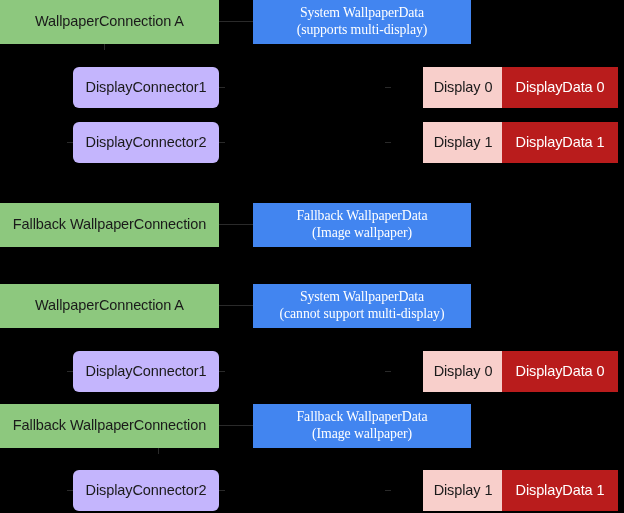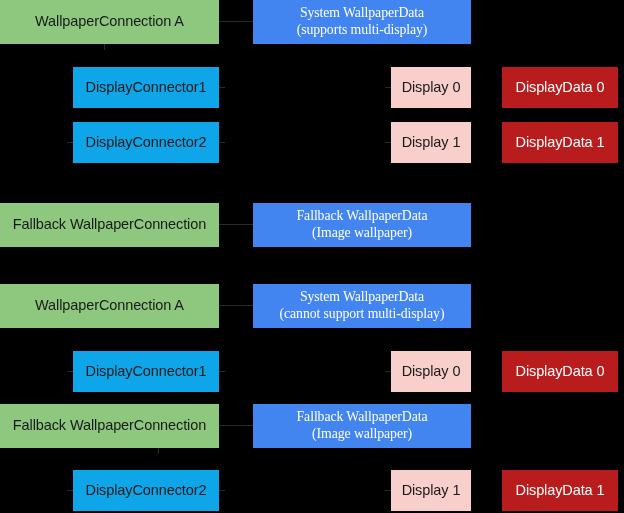--- a/index.html
+++ b/index.html
@@ -29,23 +29,23 @@
     white-space: pre-line;
     letter-spacing: -0.1px;
   }
   .node-label {
     display: block;
     width: 100%;
     white-space: pre-line;
   }
   
   .c-green   { background: #8dc87e; color: #1a1a1a; justify-content: center; }
-  .c-ltgreen { background: #0ea5e9; color: #1a1a1a; }
+  .c-ltgreen { background: #c4b5fd; color: #1a1a1a; border-radius: 6px; }
   .c-blue    { background: #4285f0; color: #ffffff; font-family: Liberation Serif, serif; }
-  .c-pink    { background: #f8cfcb; color: #1a1a1a; }
+  .c-pink    { background: #f8cfcb; color: #1a1a1a; margin-left: 32px; }
   .c-magenta { background: #b91c1c; color: #ffffff; }
 
   .f-15 { font-size: 14.5px; }
   .f-14 { font-size: 13.8px; }
 
   .connector {
     position: absolute;
     background: #2a2a2a;
     height: 1px;
   }

